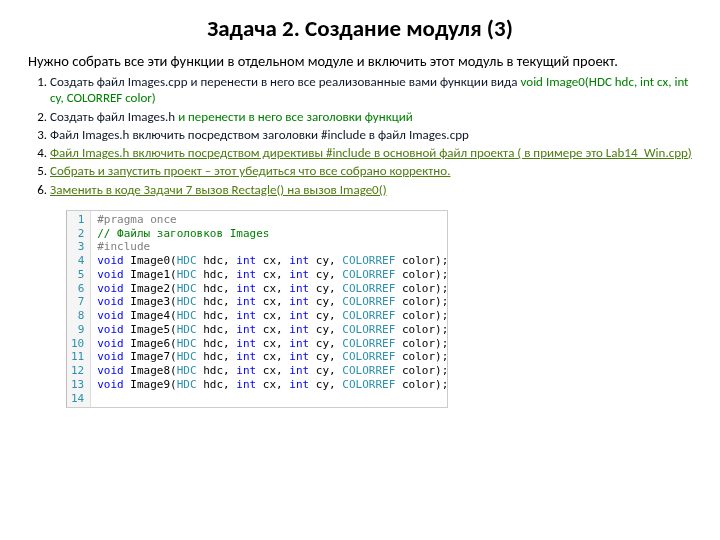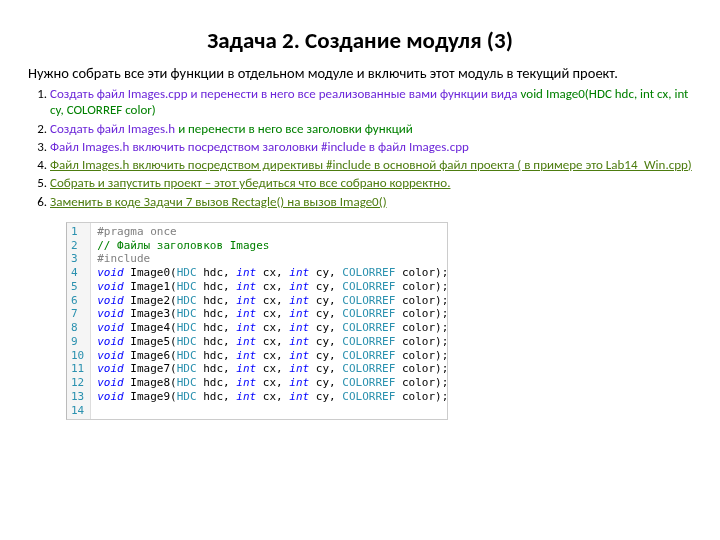--- a/index.html
+++ b/index.html
@@ -12,70 +12,71 @@
     color: #000;
     overflow: hidden;
   }
   .slide {
     padding: 10px 28px 0 28px;
   }
   h1.title {
     text-align: center;
     font-size: 23px;
     font-weight: bold;
-    margin: 16px 0 10px 0;
+    margin: 4px 0 10px 0;
   }
   .intro {
     font-size: 14.5px;
     line-height: 1.25;
     margin: 0 0 4px 0;
   }
   .intro .sig {
     color: #c00000;
   }
   ol.steps {
     margin: 4px 0 12px 0;
     padding-left: 22px;
     font-size: 13px;
     line-height: 1.25;
   }
   ol.steps li {
     margin-bottom: 2px;
   }
-  ol.steps li .red { color: #6d28d9; }
+  ol.steps li .red { color: #0f172a; }
   ol.steps li .green { color: #008000; }
   ol.steps li .black { color: #4d7c0f; text-decoration: underline; }
 
   
   .code-block {
     margin-left: 38px;
     width: 380px;
     border: 1px solid #ccc;
     border-left: 1px solid #bbb;
     font-family: Consolas, monospace;
     font-size: 11px;
     line-height: 1.25;
     display: flex;
     background: #fff;
   }
   .gutter {
     background: #f5f5f5;
     color: #2b91af;
+    text-align: right;
     padding: 2px 6px 2px 4px;
     border-right: 1px solid #ddd;
     user-select: none;
   }
   .code-lines {
     padding: 2px 6px;
     white-space: pre;
     color: #000;
   }
   .tok-pp   { color: #808080; }
   .tok-cmt  { color: #008000; }
-  .tok-kw   { color: #0000ff; font-style: italic; }
+  .tok-kw   { color: #0000ff; }
   .tok-type { color: #2b91af; }
   .tok-str  { color: #a31515; }
 </style>
 </head>
 <body>
 
 <div class="slide">
   <h1 class="title">Задача 2. Создание модуля (3)</h1>
 
   <p class="intro">Нужно собрать все эти функции в отдельном модуле и включить этот модуль в текущий проект.</p>

